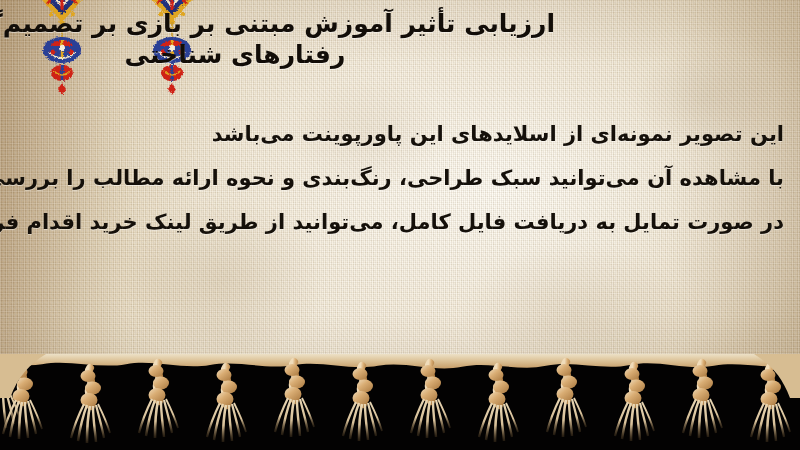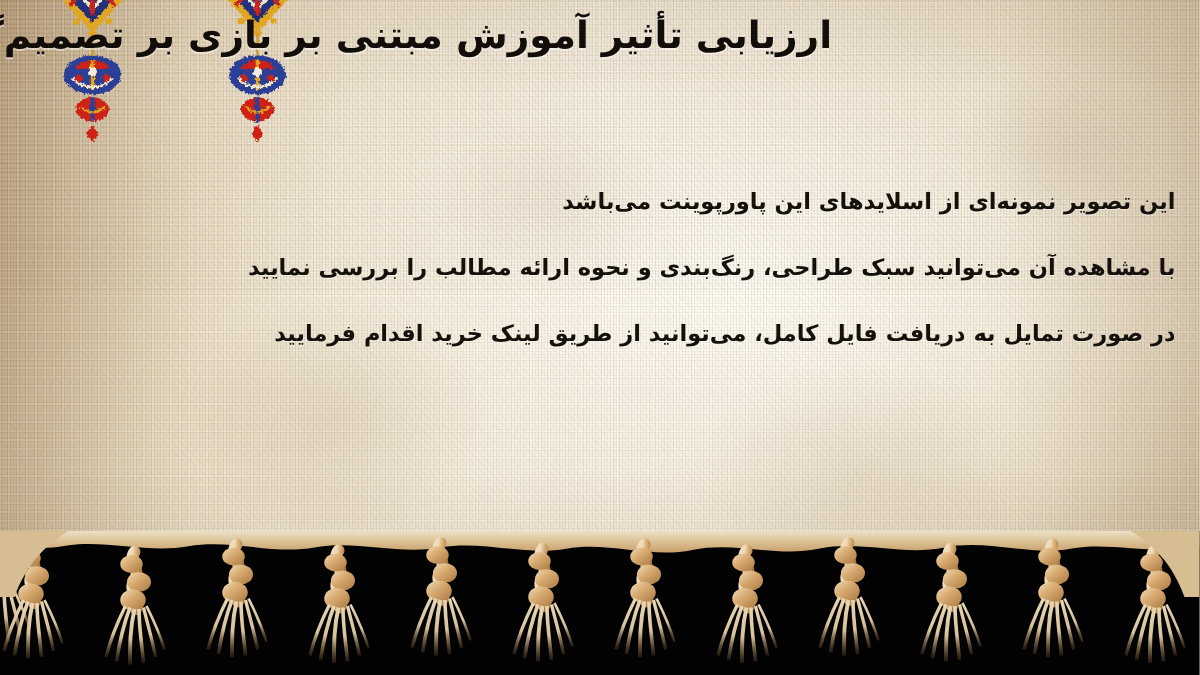--- a/index.html
+++ b/index.html
@@ -133,21 +133,21 @@
   .body-block {
     position: absolute;
     top: 112px;
     right: 16px;
     width: 770px;
     text-align: right;
     direction: rtl;
   }
   .body-line {
     color: #15100a;
-    font-size: 15px;
+    font-size: 21px;
     line-height: 44px;
     font-weight: 700;
     text-shadow: 0 1px 0 rgba(255,255,255,0.40);
     white-space: nowrap;
   }
 
   
   .fringe-zone {
     position: absolute;
     left: 0; right: 0; bottom: 0;
@@ -287,20 +287,21 @@
         <path d="M55 109 L55 125" stroke="#2c3f96" stroke-width="2.6"></path>
         <path d="M47 115 C51 120 59 120 63 115" fill="none" stroke="#e0a621" stroke-width="1.8"></path>
         <circle cx="55" cy="116" r="2.4" fill="#2c3f96"></circle>
         <path d="M55 127 L59 133 L55 139 L51 133 Z" fill="#cf2218"></path>
       </g>
     </svg>
   </div>
 
   <div class="title-block">
     <div class="title-line l1">ارزیابی تأثیر آموزش مبتنی بر بازی بر تصمیم‌گیری، عملکرد و</div>
+    <div class="title-line l2">رفتارهای شناختی</div>
   </div>
 
   <div class="body-block">
     <div class="body-line">این تصویر نمونه‌ای از اسلایدهای این پاورپوینت می‌باشد</div>
     <div class="body-line">با مشاهده آن می‌توانید سبک طراحی، رنگ‌بندی و نحوه ارائه مطالب را بررسی نمایید</div>
     <div class="body-line">در صورت تمایل به دریافت فایل کامل، می‌توانید از طریق لینک خرید اقدام فرمایید</div>
   </div>
 
   <div class="fringe-zone">
 

